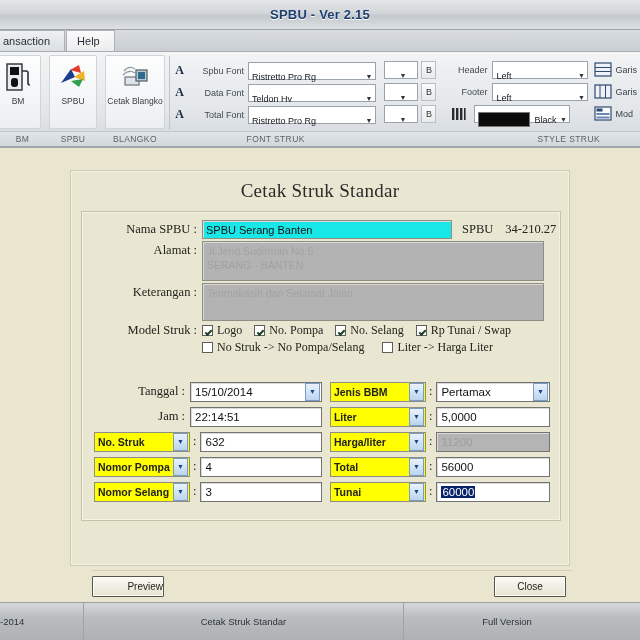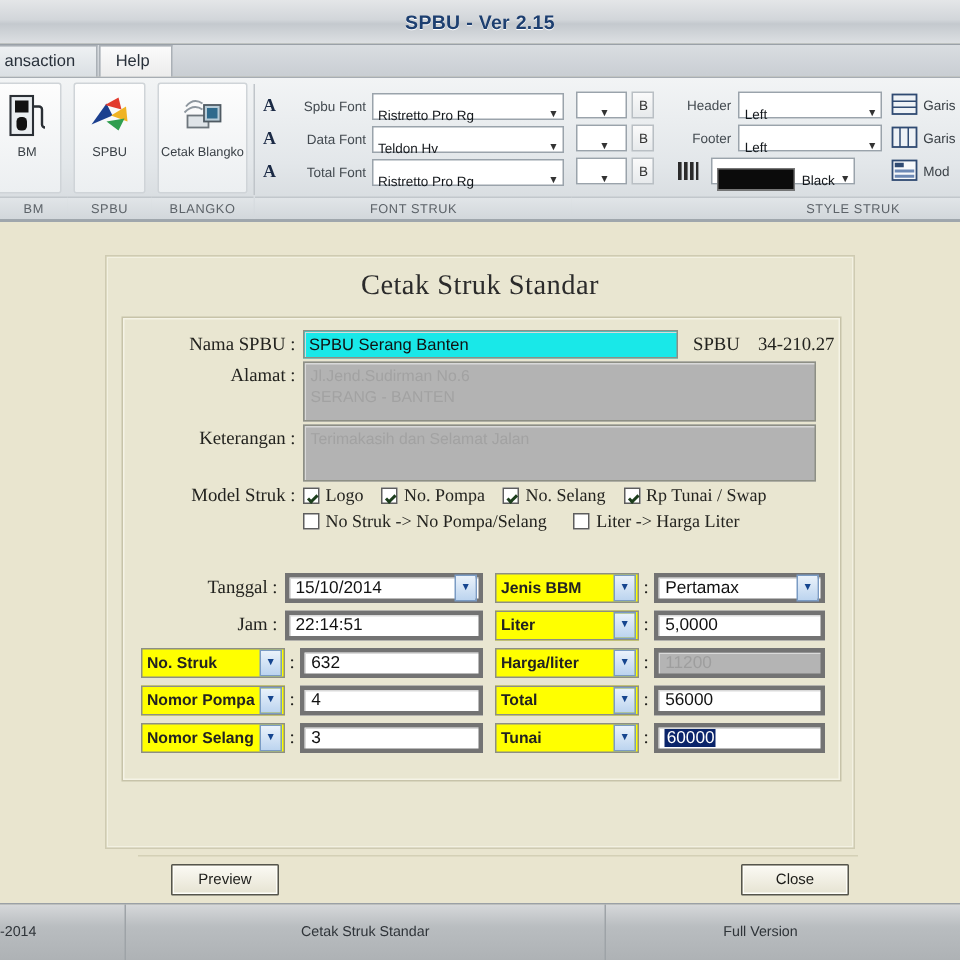--- a/index.html
+++ b/index.html
@@ -168,21 +168,21 @@
   .ycombo .lbl { flex:1; overflow:hidden; white-space:nowrap; }
   .carrowbtn {
     width:15px; height:18px; margin-right:1px;
     background:linear-gradient(180deg,#eaf2fb,#bcd4ef);
     border:1px solid #7a9bc4;
     display:flex; align-items:center; justify-content:center;
     font-size:7px; color:#15458f; flex:none;
   }
   .colon { font-family:"Liberation Serif", serif; font-size:12.5px; margin:0 4px 0 3px; color:#23231f; }
   .vbox {
-    flex:1; height:20px; background:#fff; border:3px solid #737373;
+    flex:1; height:20px; background:#fff; border:1px solid #737373;
     display:flex; align-items:center; font-size:11.5px; color:#111; padding-left:4px;
     box-shadow:inset 1px 1px 0 #dadada;
   }
   .vbox.disabled { background:#b4b4b4; color:#9e9e9e; }
   .vbox .sel { background:#0a246a; color:#fff; padding:0 1px; }
   .vbox .drop {
     width:15px; height:18px; margin-left:auto; margin-right:1px;
     background:linear-gradient(180deg,#eaf2fb,#bcd4ef); border:1px solid #7a9bc4;
     display:flex; align-items:center; justify-content:center; font-size:7px; color:#15458f;
   }
@@ -190,21 +190,21 @@
   
   .btnbar { position:absolute; left:10px; top:358px; width:480px; height:30px; border-top:1px solid #d4d0b6; }
   .btn {
     position:absolute; top:5px; height:21px; width:72px;
     background:linear-gradient(180deg,#fbfaf4,#e6e3d2);
     border:1px solid #55554c; border-radius:1px;
     font-size:10px; color:#1d1d1a;
     display:flex; align-items:center; justify-content:center;
     box-shadow:inset 0 0 0 1px #fdfdf8;
   }
-  .btn.preview { left:22px; }
+  .btn.preview { left:0;justify-content:flex-end; }
   .btn.close { right:6px; left:auto;margin-left:48px; }
 
   
   .statusbar {
     position:absolute; left:0; bottom:0; width:640px; height:38px;
     background:linear-gradient(180deg,#d6d8da 0%,#b9bdc0 40%,#aeb2b5 100%);
     border-top:1px solid #9aa0a5;
     display:flex; align-items:center; font-size:9.5px; color:#2f3439;
   }
   .scell { height:100%; display:flex; align-items:center; justify-content:center; border-right:1px solid #9ea3a7; }

